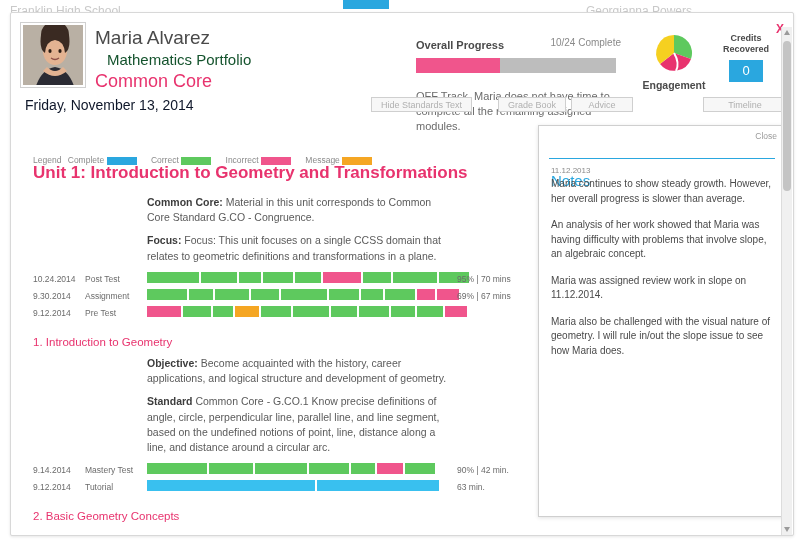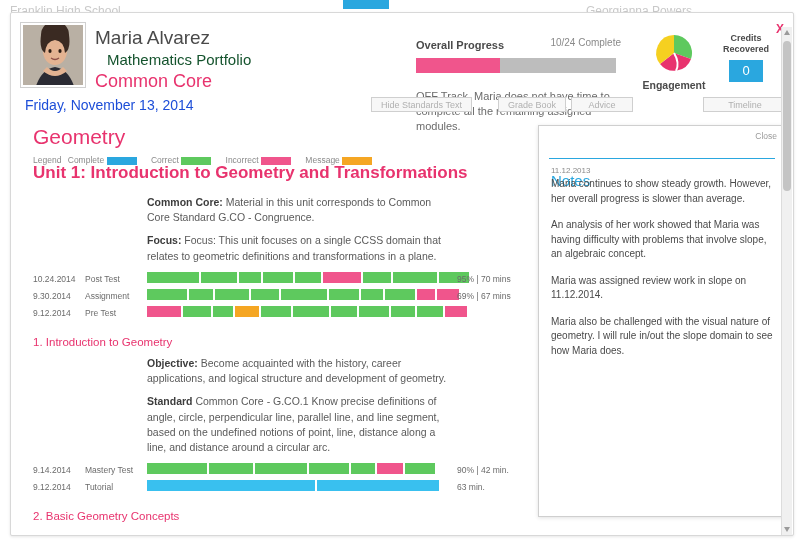--- a/index.html
+++ b/index.html
@@ -106,21 +106,21 @@
     margin: 5px auto 0;
     width: 34px; height: 22px;
     background: #2aa7df; color: #fff;
     font-size: 13px; text-align: center; line-height: 22px;
   }
 
   
   .daterow { position: relative; height: 26px; }
   .datetext {
     position: absolute; left: 14px; top: 0;
-    font-size: 14px; color: #1d4ed8;
+    font-size: 14px; color: #0f172a;
   }
   .btn {
     position: absolute; top: 0;
     height: 15px;
     border: 1px solid #cfcfcf;
     background: #f7f7f7;
     color: #b0b0b0;
     font-size: 9px;
     text-align: center;
     line-height: 14px;
@@ -317,21 +317,20 @@
     </div>
 
     <div class="daterow">
       <div class="datetext">Friday, November 13, 2014</div>
       <div class="btn btn-standards">Hide Standards Text</div>
       <div class="btn btn-grade">Grade Book</div>
       <div class="btn btn-advice">Advice</div>
       <div class="btn btn-timeline">Timeline</div>
     </div>
 
-    <div class="geo-title">Geometry</div>
     <div class="legend">
       <span class="lg-label">Legend</span>
       <span>Complete</span>
       <i class="sw-complete"></i>
       <span>Correct</span>
       <i class="sw-correct"></i>
       <span>Incorrect</span>
       <i class="sw-incorrect"></i>
       <span>Message</span>
       <i class="sw-message"></i>
@@ -401,21 +400,21 @@
 
     <div class="notes">
       <div class="notes-title">Notes</div>
       <div class="notes-close">Close</div>
       <div class="notes-rule"></div>
       <div class="notes-body" id="notes-body">
           <div class="note-date">11.12.2013</div>
           <div class="note-text">Maria continues to show steady growth. However, her overall progress is slower than average.</div>
           <div class="note-text">An analysis of her work showed that Maria was having difficulty with problems that involve slope, an algebraic concept.</div>
           <div class="note-text">Maria was assigned review work in slope on 11.12.2014.</div>
-          <div class="note-text">Maria also be challenged with the visual nature of geometry. I will rule in/out the slope domain to see how Maria does.</div>
+          <div class="note-text">Maria also be challenged with the visual nature of geometry. I will rule in/out the slope issue to see how Maria does.</div>
         </div>
     </div>
 
     <div class="scrollbar">
       <div class="arrow up"></div>
       <div class="thumb"></div>
       <div class="arrow down"></div>
     </div>
 
   </div>

